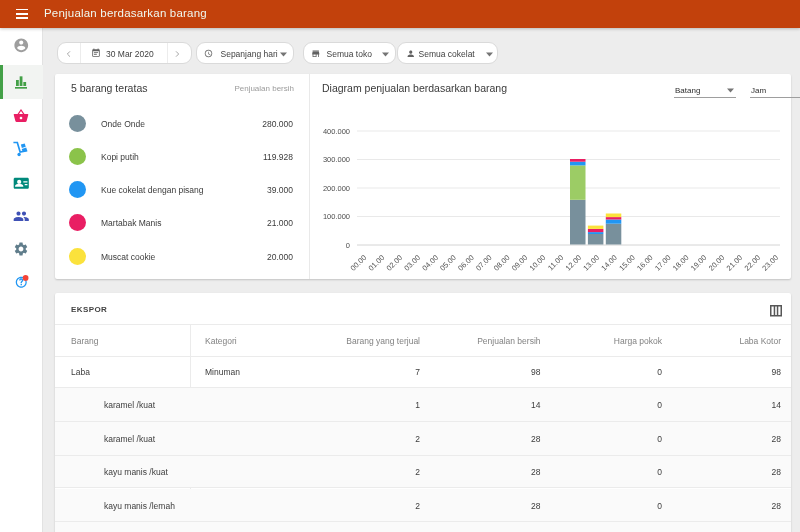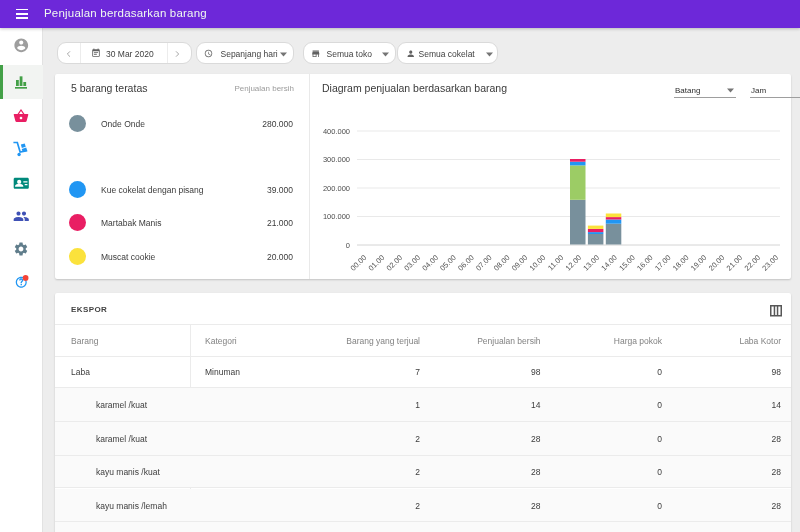--- a/index.html
+++ b/index.html
@@ -1,20 +1,20 @@
 <!DOCTYPE html>
 <html><head>
 <meta charset="utf-8">
 <style>
 * { margin:0; padding:0; box-sizing:border-box; }
 html,body { width:800px; height:532px; }
 body { font-family:"Liberation Sans",sans-serif; background:#ededed; overflow:hidden; position:relative; }
 
 
-.topbar { position:absolute; left:0; top:0; width:800px; height:28px; background:#6d28d9; box-shadow:0 1px 3px rgba(0,0,0,.22); z-index:10; }
+.topbar { position:absolute; left:0; top:0; width:800px; height:28px; background:#c2410c; box-shadow:0 1px 3px rgba(0,0,0,.22); z-index:10; }
 .topbar .title { position:absolute; left:44px; top:7px; font-size:11.5px; color:#f0f9f0; letter-spacing:.2px; }
 .hamb { position:absolute; left:16px; top:8.5px; width:11.5px; }
 .hamb div { height:1.8px; background:#fff; margin-bottom:2.6px; }
 
 
 .sidebar { position:absolute; left:0; top:28px; width:43px; height:504px; background:#fff; border-right:1px solid #e2e2e2; z-index:5; }
 .sideitem { position:absolute; left:13px; }
 .sel-bg { position:absolute; left:0; top:37px; width:43px; height:34px; background:#f2f4f2; }
 .sel-bar { position:absolute; left:0; top:37px; width:3px; height:34px; background:#43a047; }
 
@@ -41,21 +41,21 @@
 .msel { position:absolute; top:10px; height:14px; border-bottom:1px solid #9e9e9e; font-size:8px; color:#2d2d2d;margin-left:32px; }
 .msel .tx { position:absolute; left:1px; top:2px; }
 .msel svg { position:absolute; right:2px; top:4px; }
 
 
 .exphead { position:absolute; left:16px; top:11.5px; font-size:8px; font-weight:bold; color:#424242; letter-spacing:.4px; }
 .row { position:absolute; left:0; width:736px; border-bottom:1px solid #ebebeb; font-size:8.5px; color:#3c3c3c; }
 .row.hd { color:#828282; font-size:8.5px; }
 .row span { position:absolute; }
 .row .c1 { left:16px; }
-.row .c1i { left:41px; }
+.row .c1i { left:49px; }
 .row .c2 { left:150px; }
 .row .c3 { right:371px; }
 .row .c4 { right:250.5px; }
 .row .c5 { right:129px; }
 .row .c6 { right:10px; }
 .colline { position:absolute; left:135px; top:30.5px; width:1px; height:231px; background:#ebebeb; }
 </style>
 </head>
 <body>
 
@@ -162,20 +162,25 @@
 
 <div class="card" id="card1">
   <div class="vdiv"></div>
   <div class="c1head">5 barang teratas</div>
   <div class="c1headr">Penjualan bersih</div>
 
   <div class="lrow" style="top:32.5px;">
       <div class="dot" style="background:#78909c;"></div>
       <div class="nm">Onde Onde</div>
       <div class="vl">280.000</div>
+    </div>
+  <div class="lrow" style="top:65.8px;">
+      <div class="dot" style="background:#8bc34a;"></div>
+      <div class="nm">Kopi putih</div>
+      <div class="vl">119.928</div>
     </div>
   <div class="lrow" style="top:99.1px;">
       <div class="dot" style="background:#2196f3;"></div>
       <div class="nm">Kue cokelat dengan pisang</div>
       <div class="vl">39.000</div>
     </div>
   <div class="lrow" style="top:132.4px;">
       <div class="dot" style="background:#e91e63;"></div>
       <div class="nm">Martabak Manis</div>
       <div class="vl">21.000</div>

